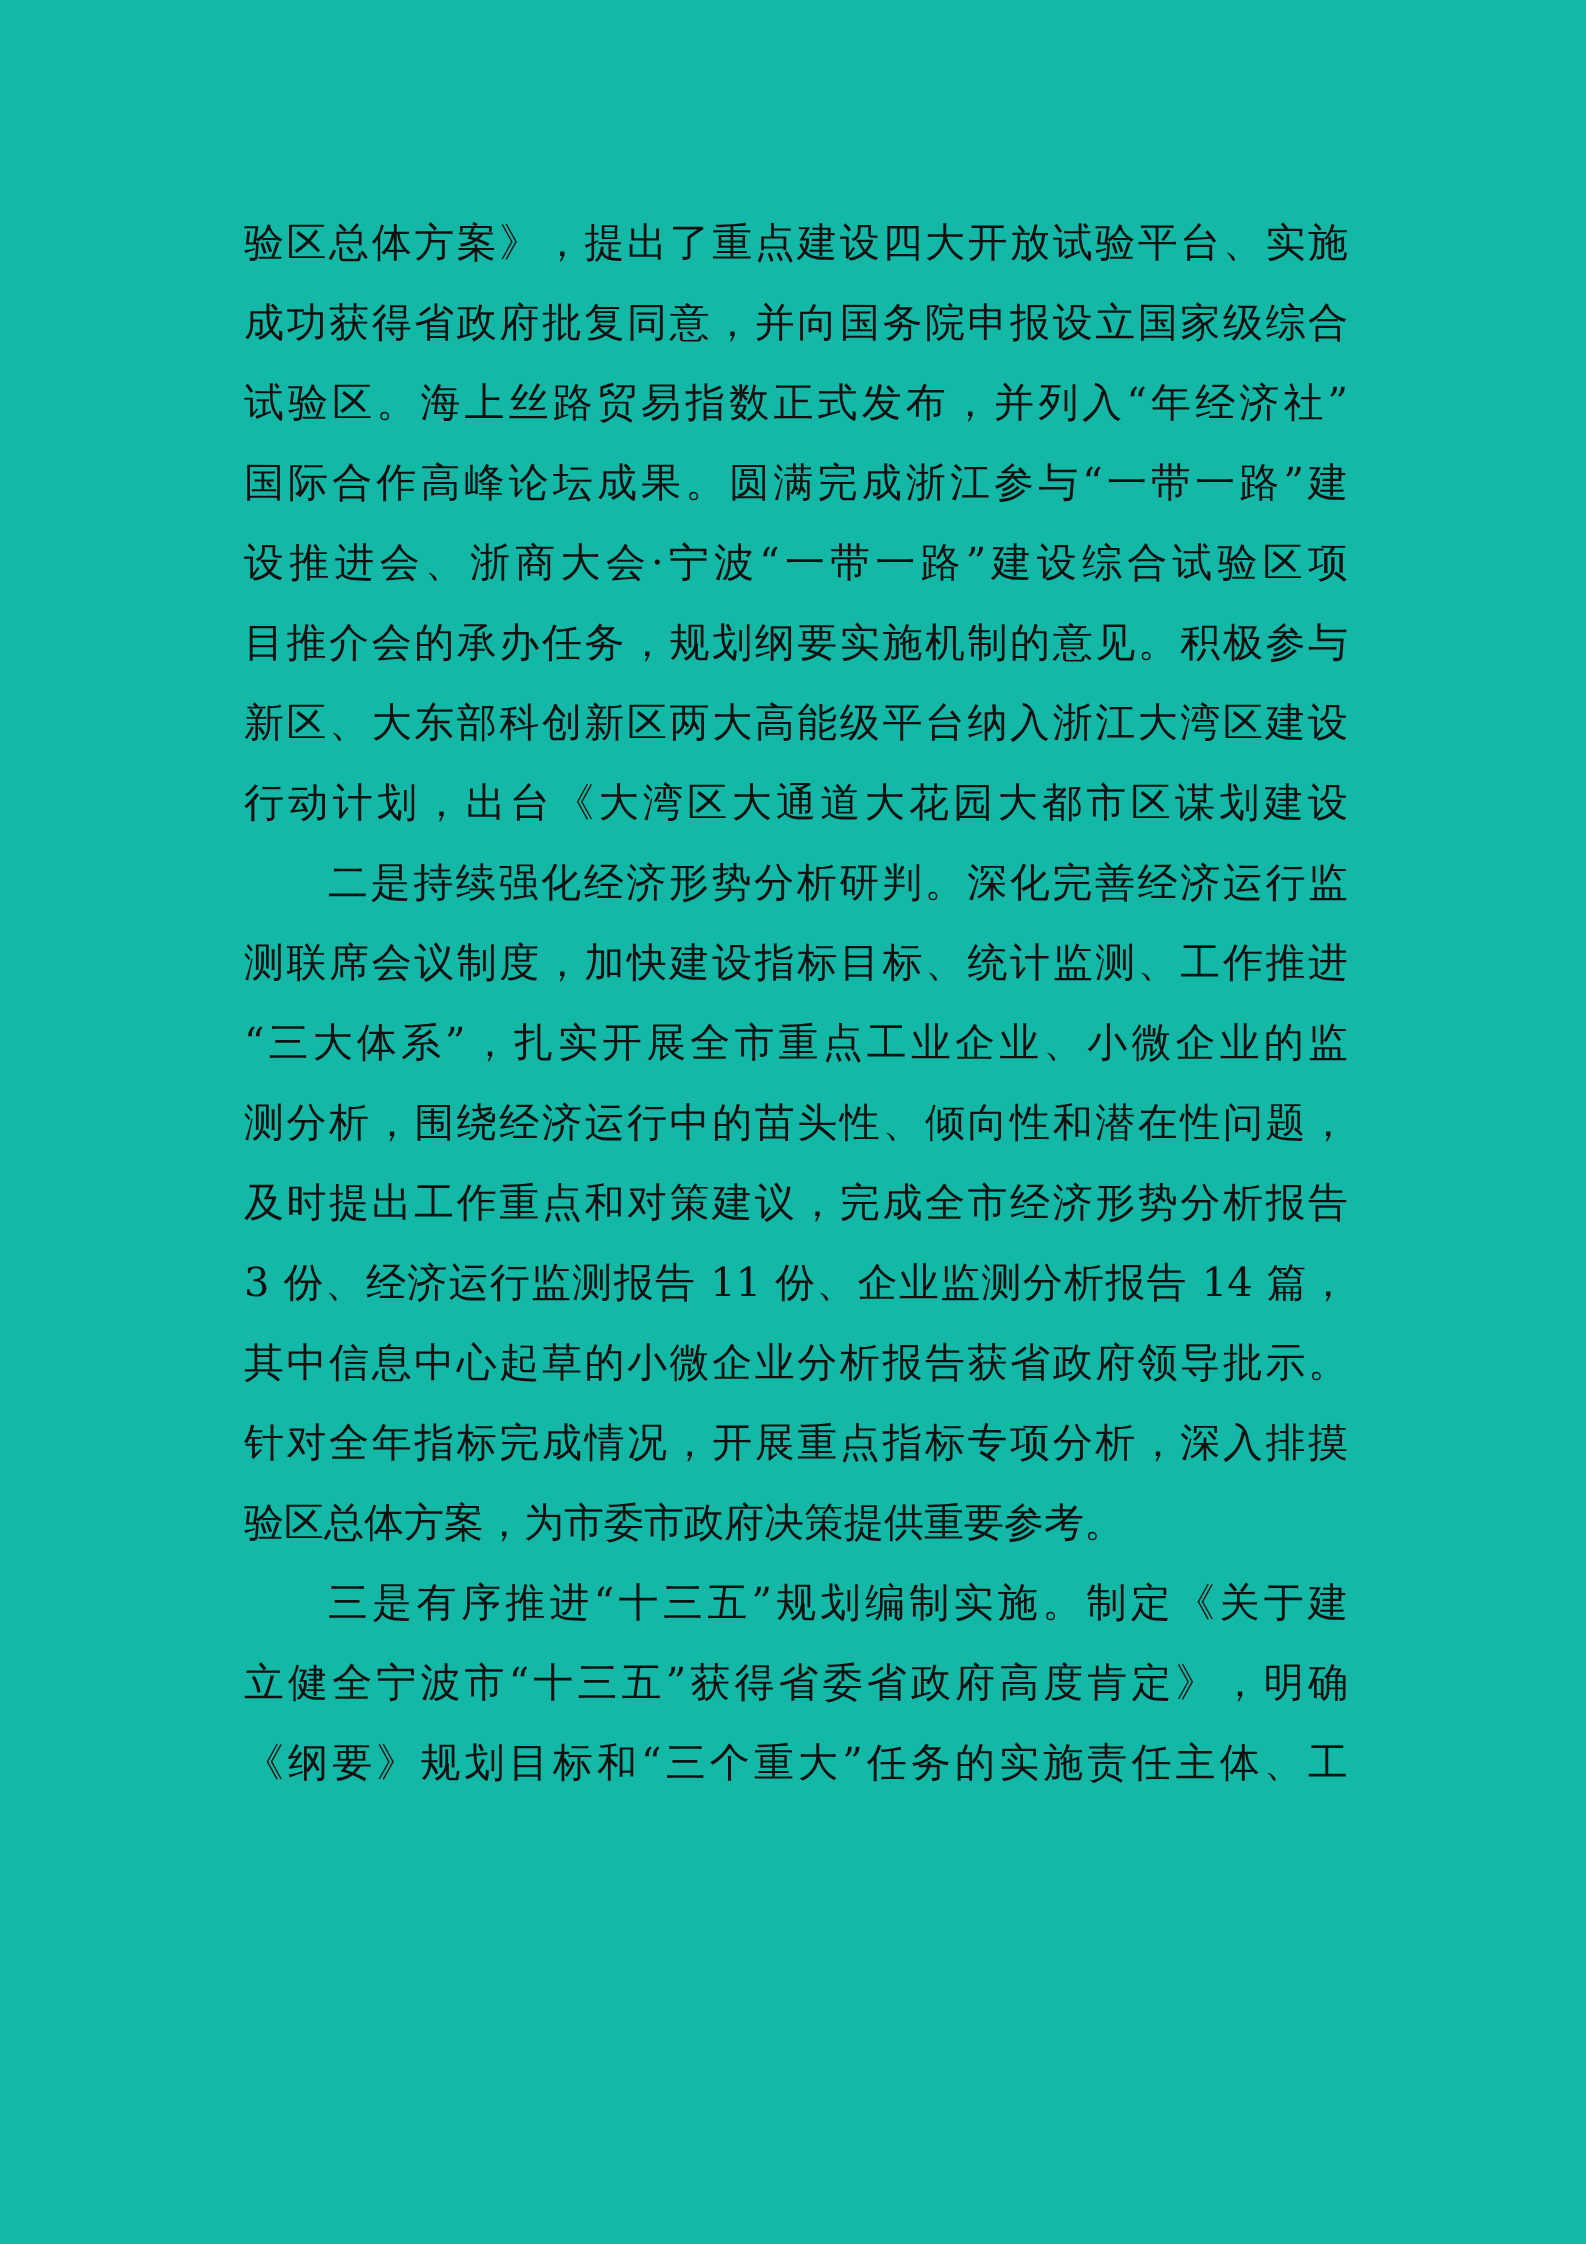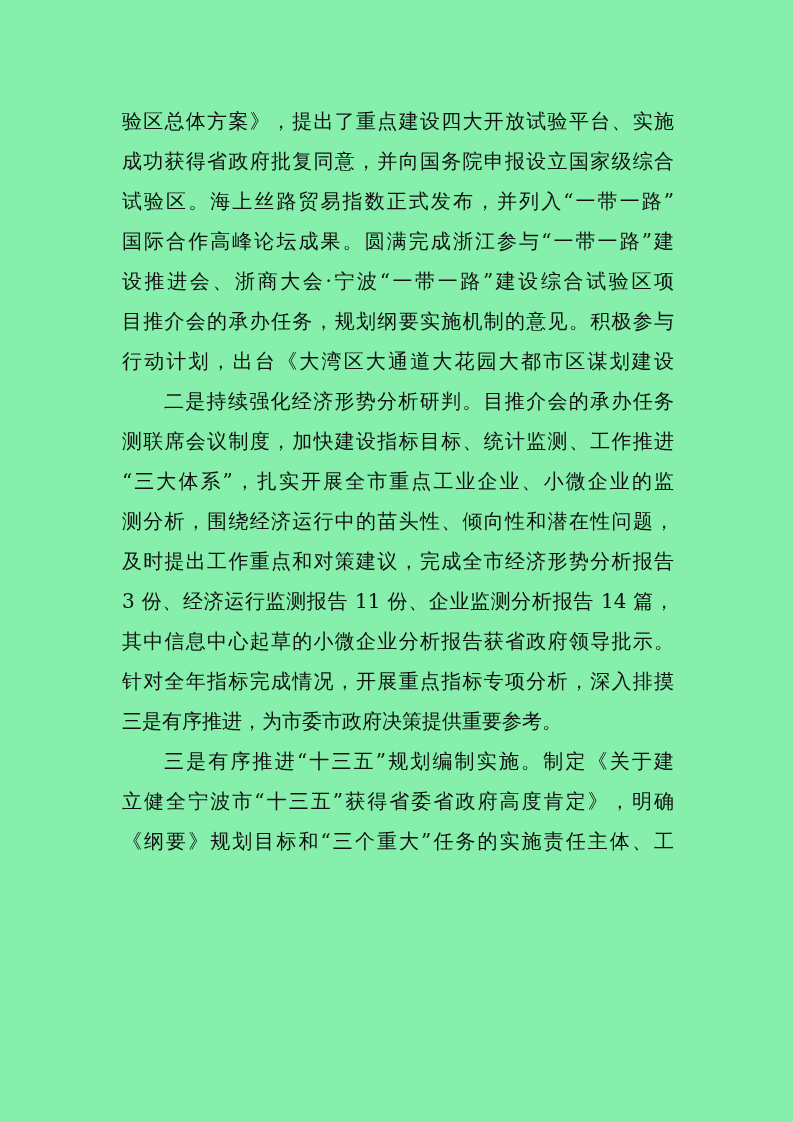--- a/index.html
+++ b/index.html
@@ -1,17 +1,17 @@
 <!DOCTYPE html>
 <html><head>
 <meta charset="utf-8">
 <style>
   html, body { margin: 0; padding: 0; background: #ffffff; }
   body { width: 793px; height: 1122px; position: relative; overflow: hidden; }
-  .page { position: absolute; left: 0; top: 0; width: 793px; height: 1122px; background: #86efac; }
+  .page { position: absolute; left: 0; top: 0; width: 793px; height: 1122px; background: #14b8a6; }
   .body-text {
     position: absolute; left: 122px; top: 101px; width: 552px;
     font-family: "DejaVu Serif", "Liberation Serif", serif;
     font-size: 20px; color: #111111;
   }
   .line {
     height: 40px; line-height: 40px; white-space: nowrap;
     text-align: justify; text-align-last: justify;
     letter-spacing: 0px;
   }
@@ -20,37 +20,38 @@
 </style>
 </head>
 <body>
 
 <div class="page">
   <div class="body-text">
 
     <div>
       <div class="line">验区总体方案》，提出了重点建设四大开放试验平台、实施</div>
       <div class="line">成功获得省政府批复同意，并向国务院申报设立国家级综合</div>
-      <div class="line">试验区。海上丝路贸易指数正式发布，并列入“一带一路”</div>
+      <div class="line">试验区。海上丝路贸易指数正式发布，并列入“年经济社”</div>
       <div class="line">国际合作高峰论坛成果。圆满完成浙江参与“一带一路”建</div>
       <div class="line">设推进会、浙商大会·宁波“一带一路”建设综合试验区项</div>
       <div class="line">目推介会的承办任务，规划纲要实施机制的意见。积极参与</div>
+      <div class="line">新区、大东部科创新区两大高能级平台纳入浙江大湾区建设</div>
       <div class="line">行动计划，出台《大湾区大通道大花园大都市区谋划建设</div>
     </div>
 
     <div>
-      <div class="line indent">二是持续强化经济形势分析研判。目推介会的承办任务</div>
+      <div class="line indent">二是持续强化经济形势分析研判。深化完善经济运行监</div>
       <div class="line">测联席会议制度，加快建设指标目标、统计监测、工作推进</div>
       <div class="line">“三大体系”，扎实开展全市重点工业企业、小微企业的监</div>
       <div class="line">测分析，围绕经济运行中的苗头性、倾向性和潜在性问题，</div>
       <div class="line">及时提出工作重点和对策建议，完成全市经济形势分析报告</div>
       <div class="line">3 份、经济运行监测报告 11 份、企业监测分析报告 14 篇，</div>
       <div class="line">其中信息中心起草的小微企业分析报告获省政府领导批示。</div>
       <div class="line">针对全年指标完成情况，开展重点指标专项分析，深入排摸</div>
-      <div class="line last">三是有序推进，为市委市政府决策提供重要参考。</div>
+      <div class="line last">验区总体方案，为市委市政府决策提供重要参考。</div>
     </div>
 
     <div>
       <div class="line indent">三是有序推进“十三五”规划编制实施。制定《关于建</div>
       <div class="line">立健全宁波市“十三五”获得省委省政府高度肯定》，明确</div>
       <div class="line">《纲要》规划目标和“三个重大”任务的实施责任主体、工</div>
     </div>
   </div>
 </div>
 

